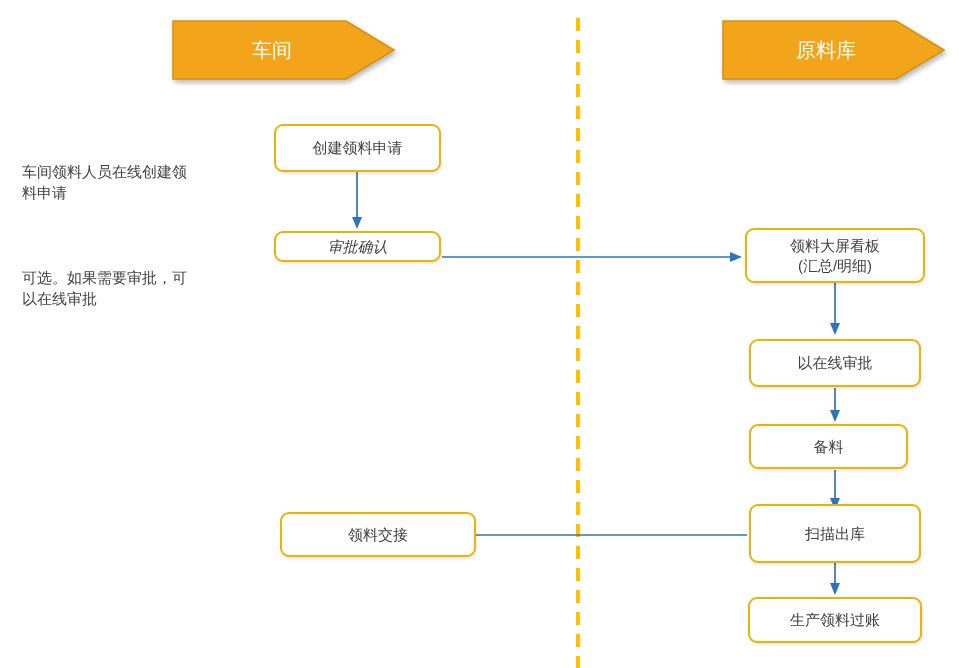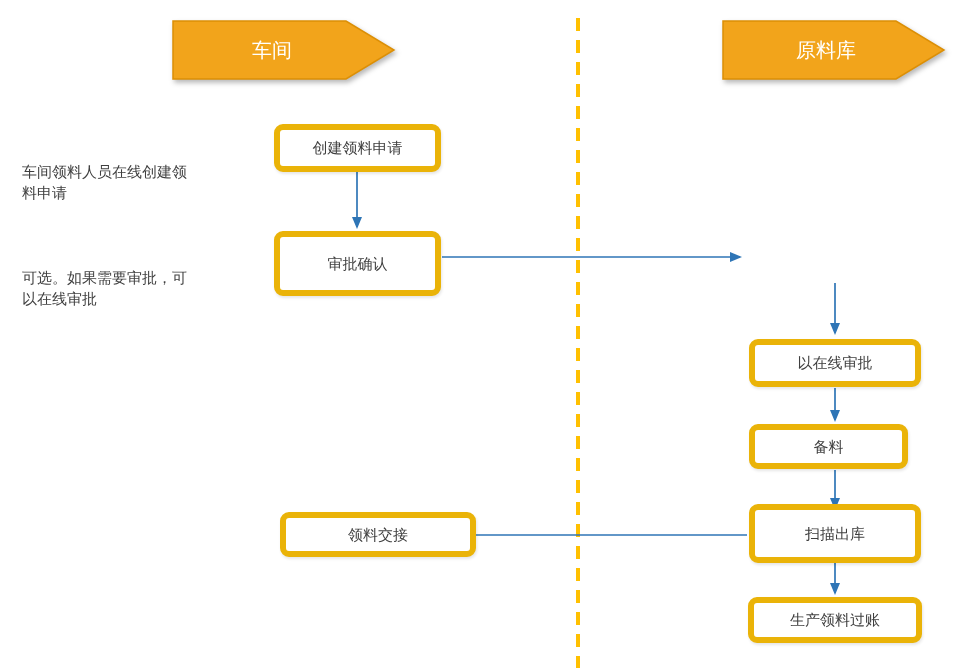--- a/index.html
+++ b/index.html
@@ -13,21 +13,21 @@
     filter: drop-shadow(2px 3px 2.5px rgba(0,0,0,0.28));
   }
   .header-label {
     fill:#ffffff; font-size:20px; text-anchor:middle;
     font-family:"Liberation Sans", sans-serif;
   }
   .edge { stroke:#2E75B6; stroke-width:1.7; }
   .divider { stroke:#FFC000; stroke-width:4; stroke-dasharray:13 9; }
   .node {
     position:absolute; box-sizing:border-box;
-    border:6px solid #eab308; border-radius:9px; background:#ffffff;
+    border:2px solid #eab308; border-radius:9px; background:#ffffff;
     display:flex; align-items:center; justify-content:center;
     font-size:15px; line-height:20px; color:#3F3F3F;
     white-space:pre-line; text-align:center;
     box-shadow:1px 2px 3px rgba(0,0,0,0.10);
   }
   .note {
     position:absolute; font-size:15px; line-height:21px; color:#3F3F3F;
     white-space:pre-line;
     margin-top:28px;
   }
@@ -59,21 +59,23 @@
     <line class="edge" x1="835" y1="558" x2="835" y2="593" marker-end="url(#arrow)"></line>
     <line class="edge" x1="747" y1="535" x2="449" y2="535" marker-end="url(#arrow)"></line>
   </svg>
 
   <div class="note" style="left:22px; top:133px; width:222px;">车间领料人员在线创建领
 料申请</div>
   <div class="note" style="left:22px; top:239px; width:222px;">可选。如果需要审批，可
 以在线审批</div>
 
   <div class="node" style="left:274px; top:124px; width:167px; height:48px;">创建领料申请</div>
-  <div class="node" style="left:274px; top:231px; width:167px; height:65px;">审批确认</div>
+  <div class="node" style="left:274px; top:231px; width:167px; height:31px;font-style:italic;">审批确认</div>
   <div class="node" style="left:280px; top:512px; width:196px; height:45px;">领料交接</div>
 
+  <div class="node" style="left:745px; top:228px; width:180px; height:55px;">领料大屏看板
+(汇总/明细)</div>
   <div class="node" style="left:749px; top:339px; width:172px; height:48px;">以在线审批</div>
   <div class="node" style="left:749px; top:424px; width:159px; height:45px;">备料</div>
   <div class="node" style="left:749px; top:504px; width:172px; height:59px;">扫描出库</div>
   <div class="node" style="left:748px; top:597px; width:174px; height:46px;">生产领料过账</div>
 
 </div>
 
 </body></html>

